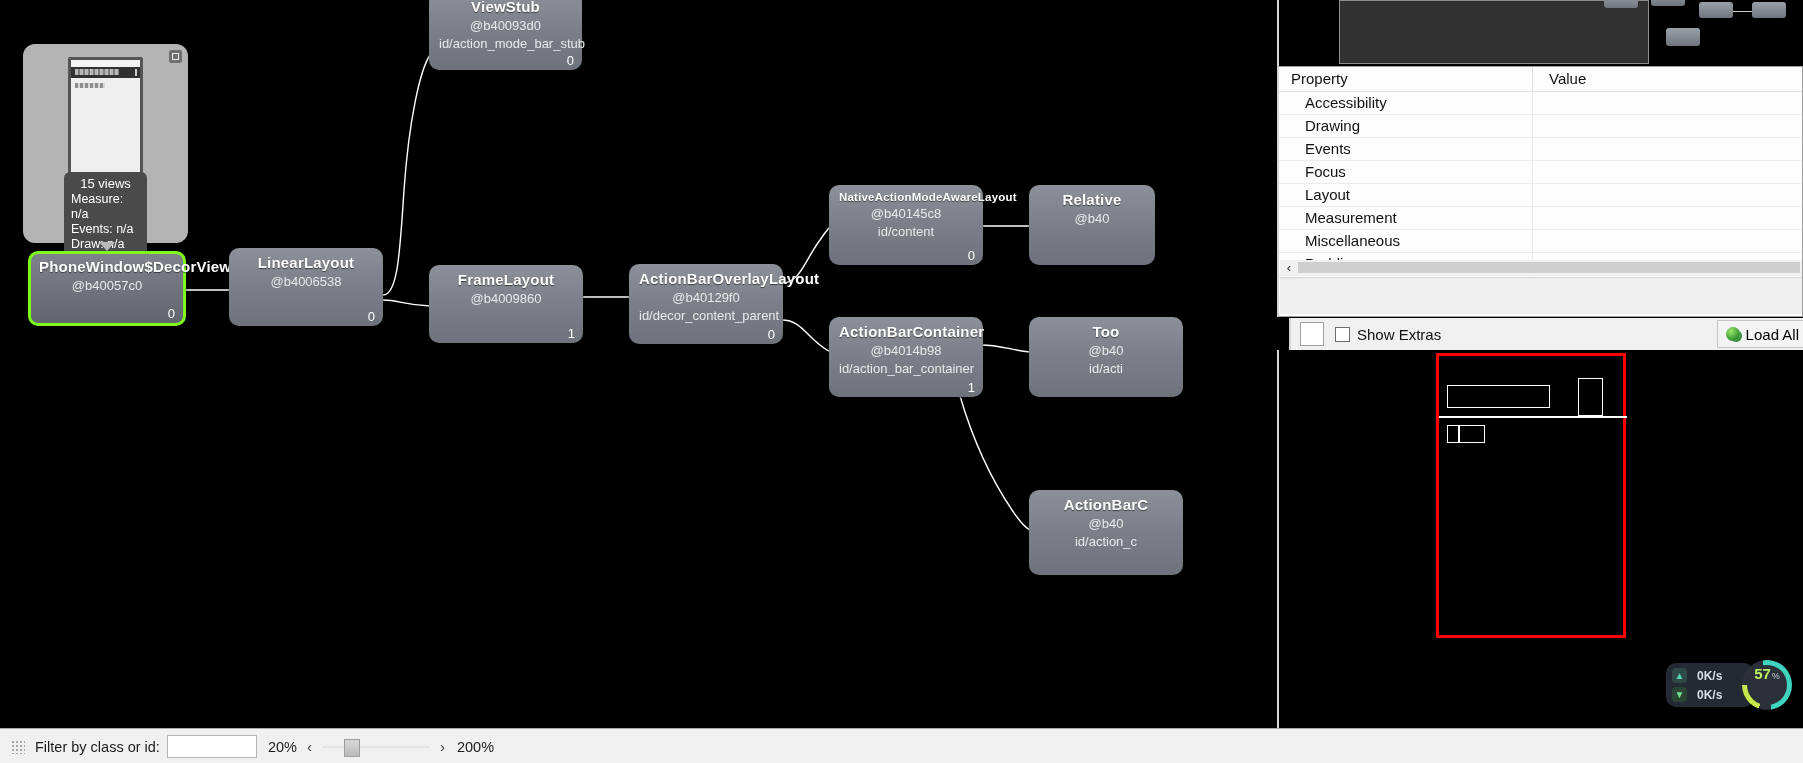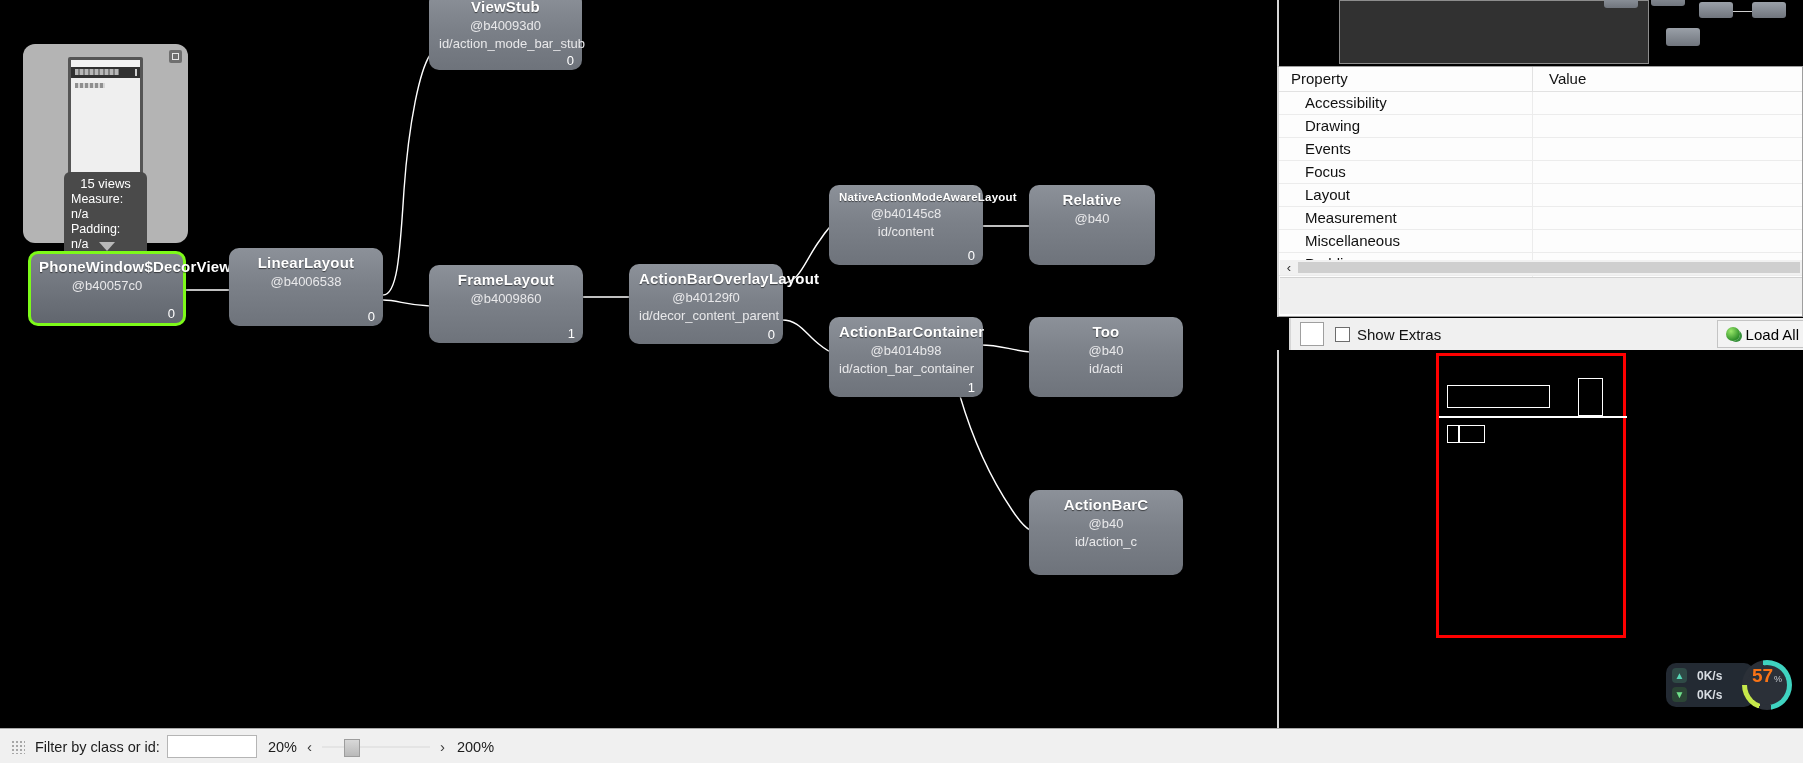--- a/index.html
+++ b/index.html
@@ -215,21 +215,21 @@
   #gauge{
     position:absolute; right:0; top:0; width:50px; height:50px; border-radius:50%;
     background:#2b3038;
     background-image: conic-gradient(from 200deg, #c6e84a 0deg 70deg, #2b3038 70deg 150deg, #3fd3c0 150deg 330deg, #2b3038 330deg 360deg);
     display:flex; align-items:center; justify-content:center;
   }
   #gauge .inner{
     width:40px;height:40px;border-radius:50%;background:#2b3038;
     display:flex;align-items:baseline;justify-content:center;
   }
-  #gauge .num{ color:#f97316; font-size:19px; font-weight:bold;}
+  #gauge .num{ color:#bef264; font-size:15px; font-weight:bold;}
   #gauge .pct{ color:#c6cbd2; font-size:9px; margin-left:1px;}
 </style>
 </head>
 <body>
 
 <div id="root">
 
   <div id="tree-canvas">
 
     <svg id="edges" viewBox="0 0 1277 728">
@@ -262,21 +262,21 @@
         </div>
         <div id="phone-body">
             <div class="l"></div>
           </div>
       </div>
       <div id="preview-corner-icon"></div>
     </div>
     <div id="stats-box">
       <div class="views">15 views</div>
       <div class="ln">Measure: n/a</div>
-      <div class="ln">Padding: n/a</div>
+      <div class="ln">Events: n/a</div>
       <div class="ln">Draw: n/a</div>
     </div>
     <div id="stats-tail"></div>
 
     <div class="node" style="left:429px; top:-8px; width:153px; height:78px;">
       <div class="cls">ViewStub</div>
       <div class="addr">@b40093d0</div>
       <div class="rid">id/action_mode_bar_stub</div>
       <div class="cnt">0</div>
     </div>

